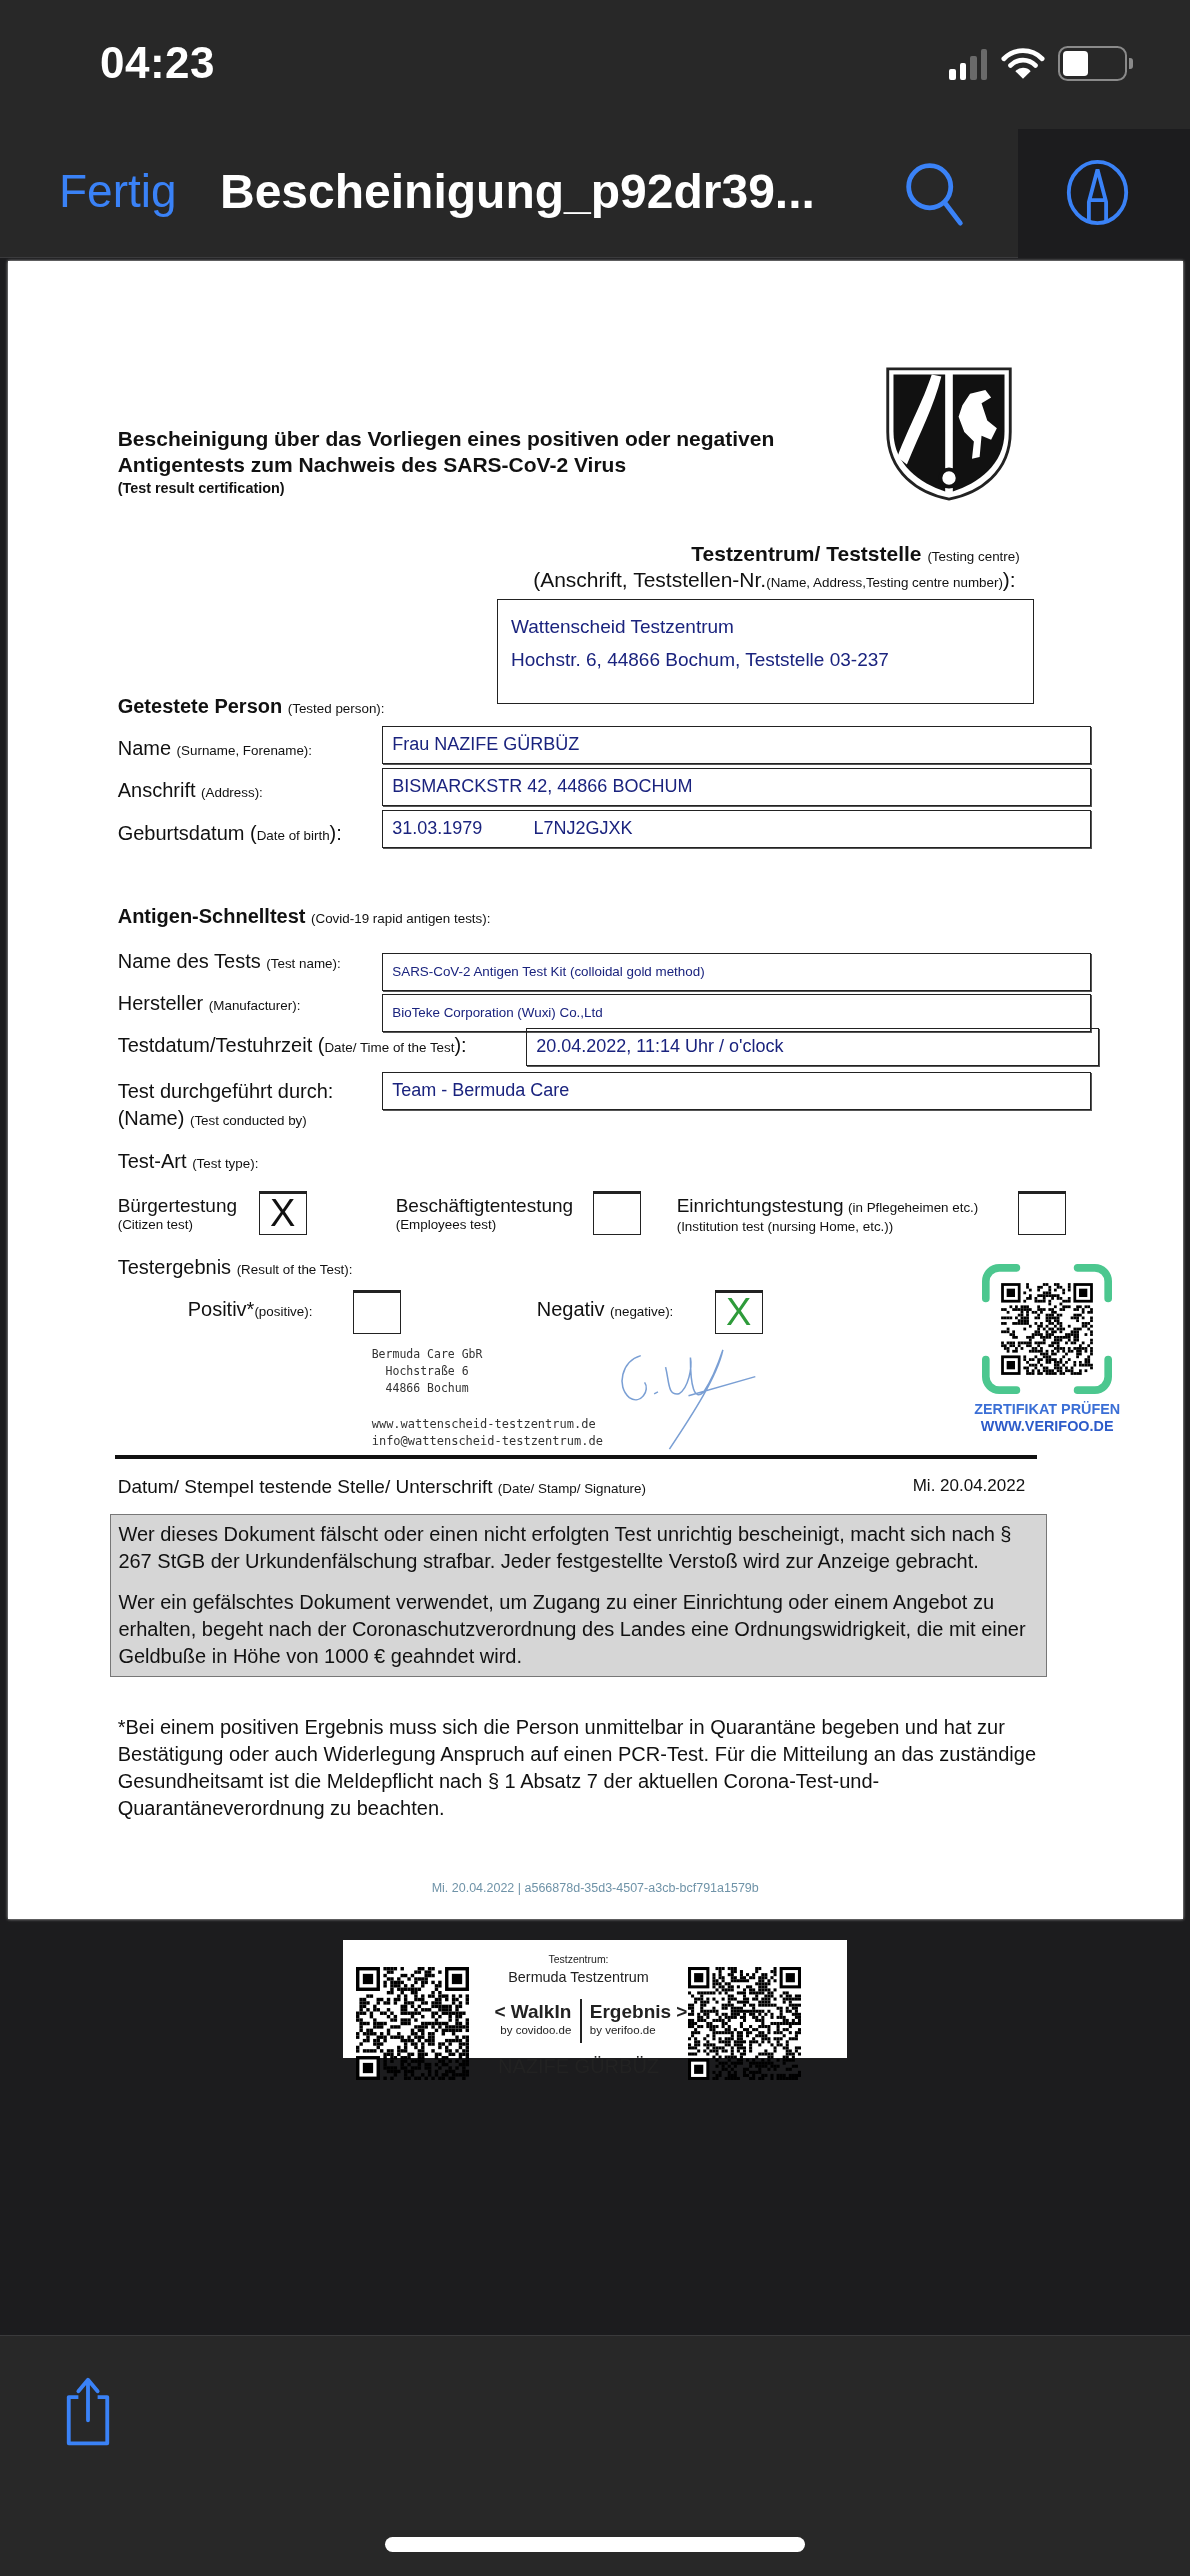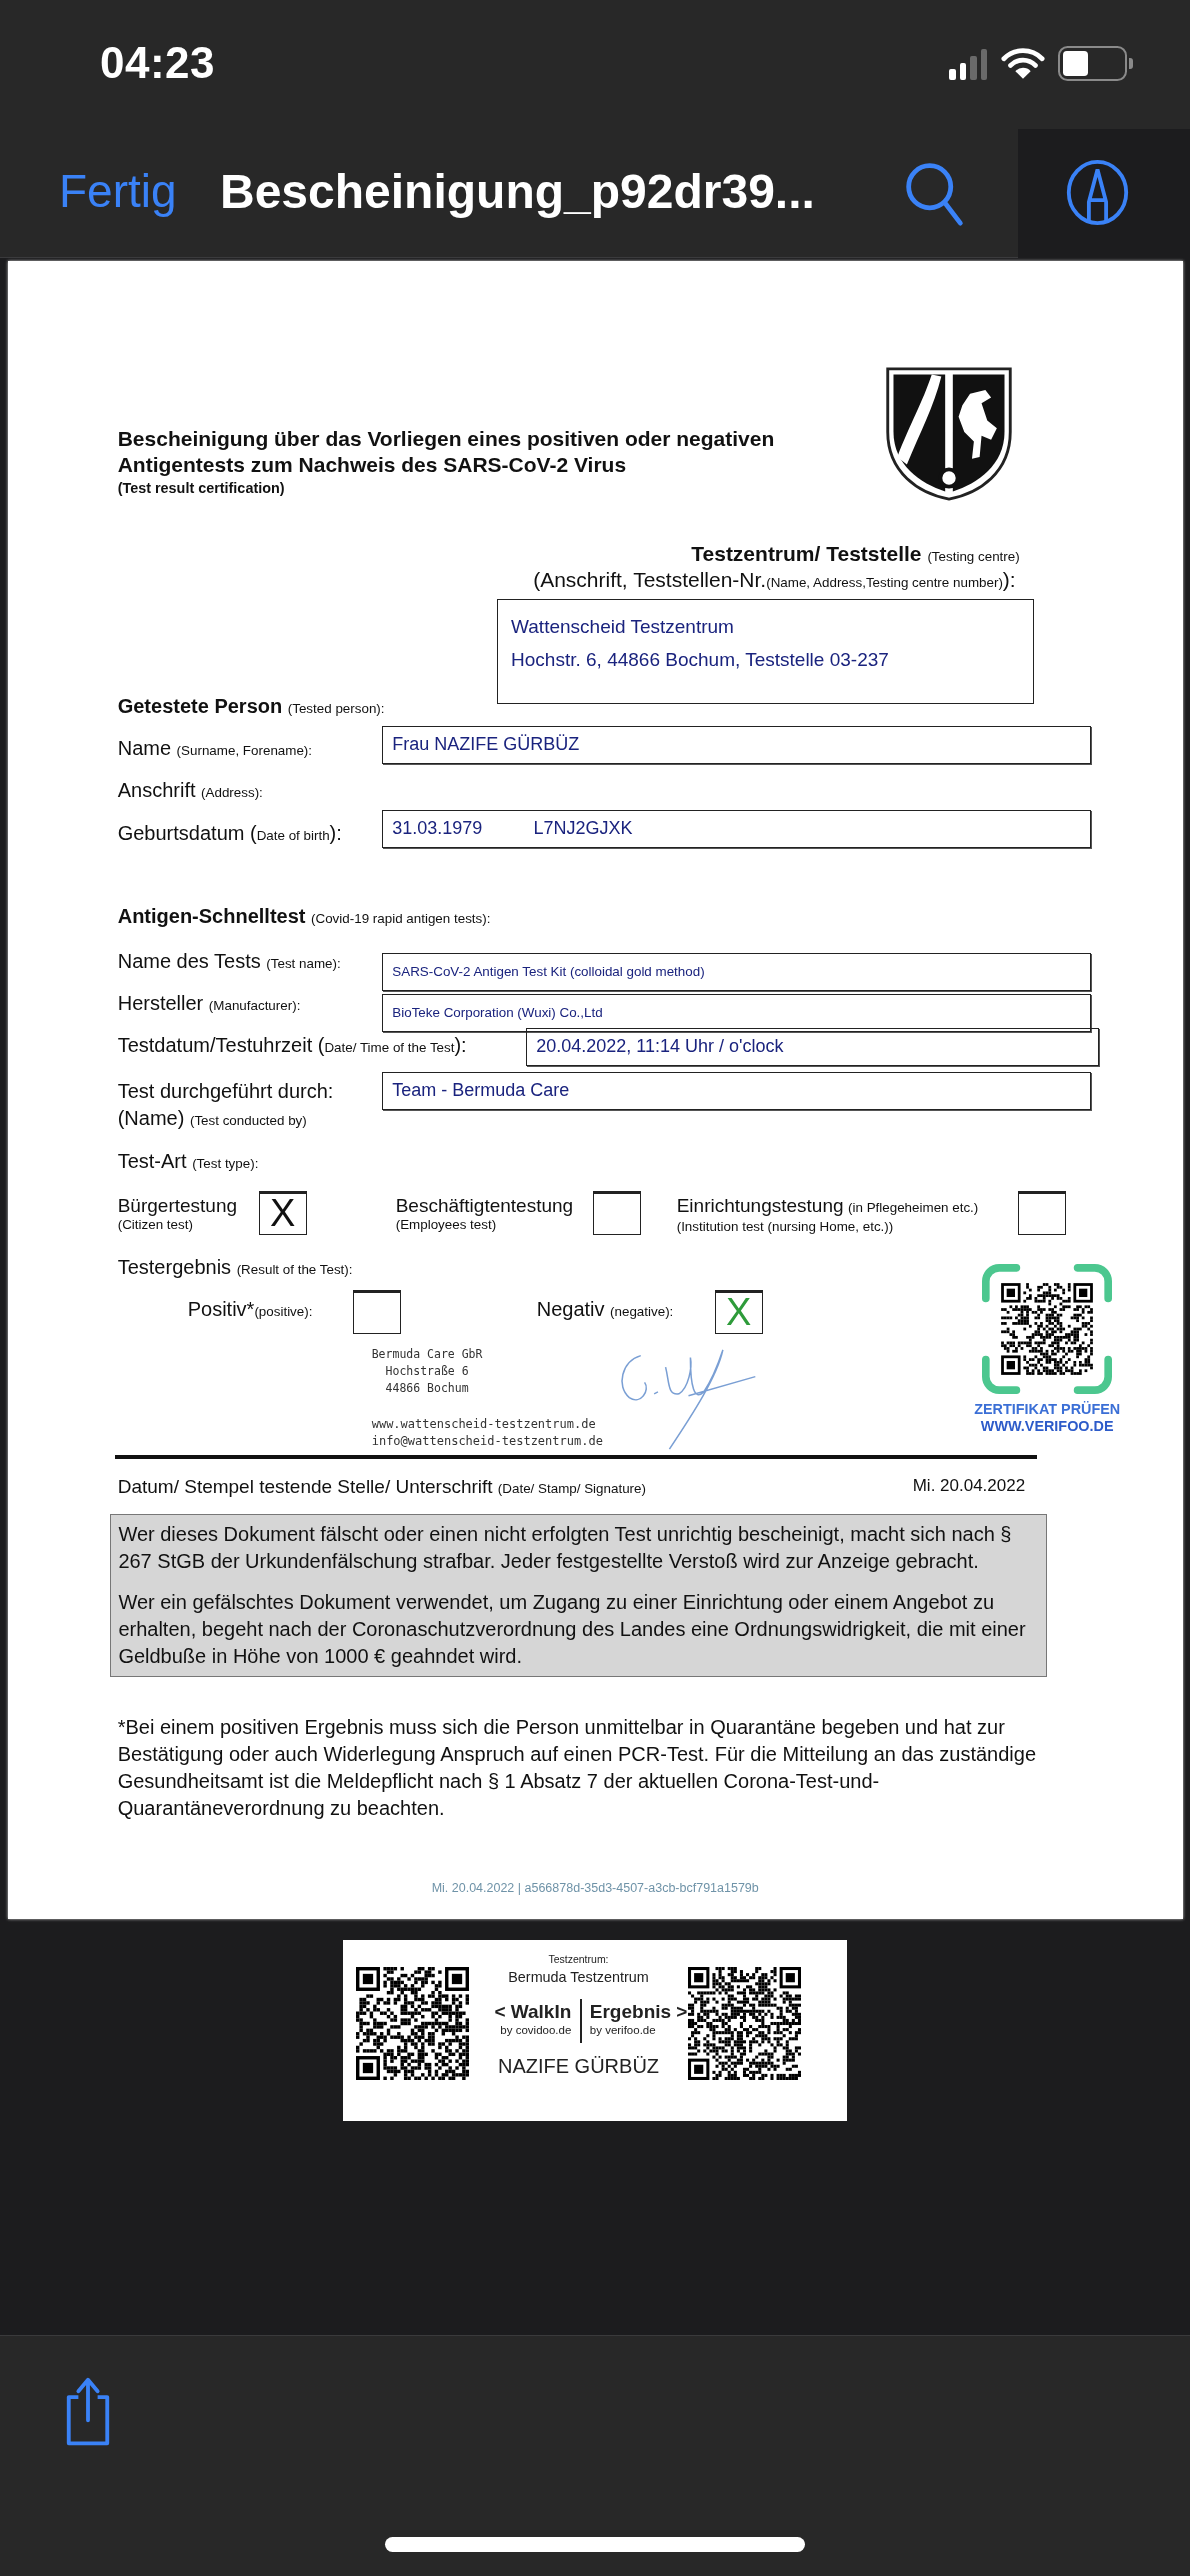--- a/index.html
+++ b/index.html
@@ -50,21 +50,21 @@
   .note { left: 110px; top: 1453px; width: 920px; font-size: 20px; line-height: 27px; }
   .footer-id { left: 0; top: 1620px; width: 1175px; text-align: center; color: #6f93a8; font-size: 12.5px; }
 
   .stamp { left: 364px; top: 1085px; text-align: center; font-family: "DejaVu Sans Mono", monospace; font-size: 11.5px; line-height: 17px; color: #333; }
   .stamp-web { left: 364px; top: 1155px; font-family: "DejaVu Sans Mono", monospace; font-size: 12px; line-height: 17px; color: #333; }
   .hr { left: 107px; top: 1194px; width: 922px; height: 3.8px; background: #111; }
 
   .verify-label { color: #3b6fd6; font-size: 14.4px; font-weight: 600; text-align: center; line-height: 17px; }
 
   
-  .ticket { position: absolute; left: 343px; top: 1940px; width: 504px; height: 181px; background: #fff; }
+  .ticket { position: absolute; left: 343px; top: 1940px; width: 504px; height: 118px; background: #fff; }
   .ticket .t { position: absolute; text-align: center; color: #222; font-family: "Liberation Sans Narrow","Liberation Sans", sans-serif; }
 
   
   .bottombar { position: absolute; left: 0; top: 2335px; width: 1190px; height: 242px; background: #282828; border-top: 1.9px solid #3a3a3c; }
   .share { position: absolute; left: 59px; top: 38px; width: 58px; height: 77px; cursor: pointer; }
   .home-ind { position: absolute; left: 385px; top: 201px; width: 420px; height: 15.3px; border-radius: 7.7px; background: #fff; }
 </style>
 </head>
 <body>
 
@@ -135,20 +135,21 @@
     <span>Getestete Person</span> <span class="small" style="font-weight:400">(Tested person):</span>
   </div>
   <div class="pg label" style="left:110px;top:476px">
     <span>Name</span> <span class="small">(Surname, Forename):</span>
   </div>
   <div class="pg field" style="left:374px;top:465px;width:709px">Frau NAZIFE GÜRBÜZ</div>
 
   <div class="pg label" style="left:110px;top:518px">
     <span>Anschrift</span> <span class="small">(Address):</span>
   </div>
+  <div class="pg field" style="left:374px;top:507px;width:709px">BISMARCKSTR 42, 44866 BOCHUM</div>
 
   <div class="pg label" style="left:110px;top:561px">
     <span>Geburtsdatum (</span><span class="small">Date of birth</span><span>):</span>
   </div>
   <div class="pg field" style="left:374px;top:549px;width:709px">
     <span>31.03.1979</span>
     <span style="margin-left:46px">L7NJ2GJXK</span>
   </div>
 
   <div class="pg sec-head" style="left:110px;top:644px">

